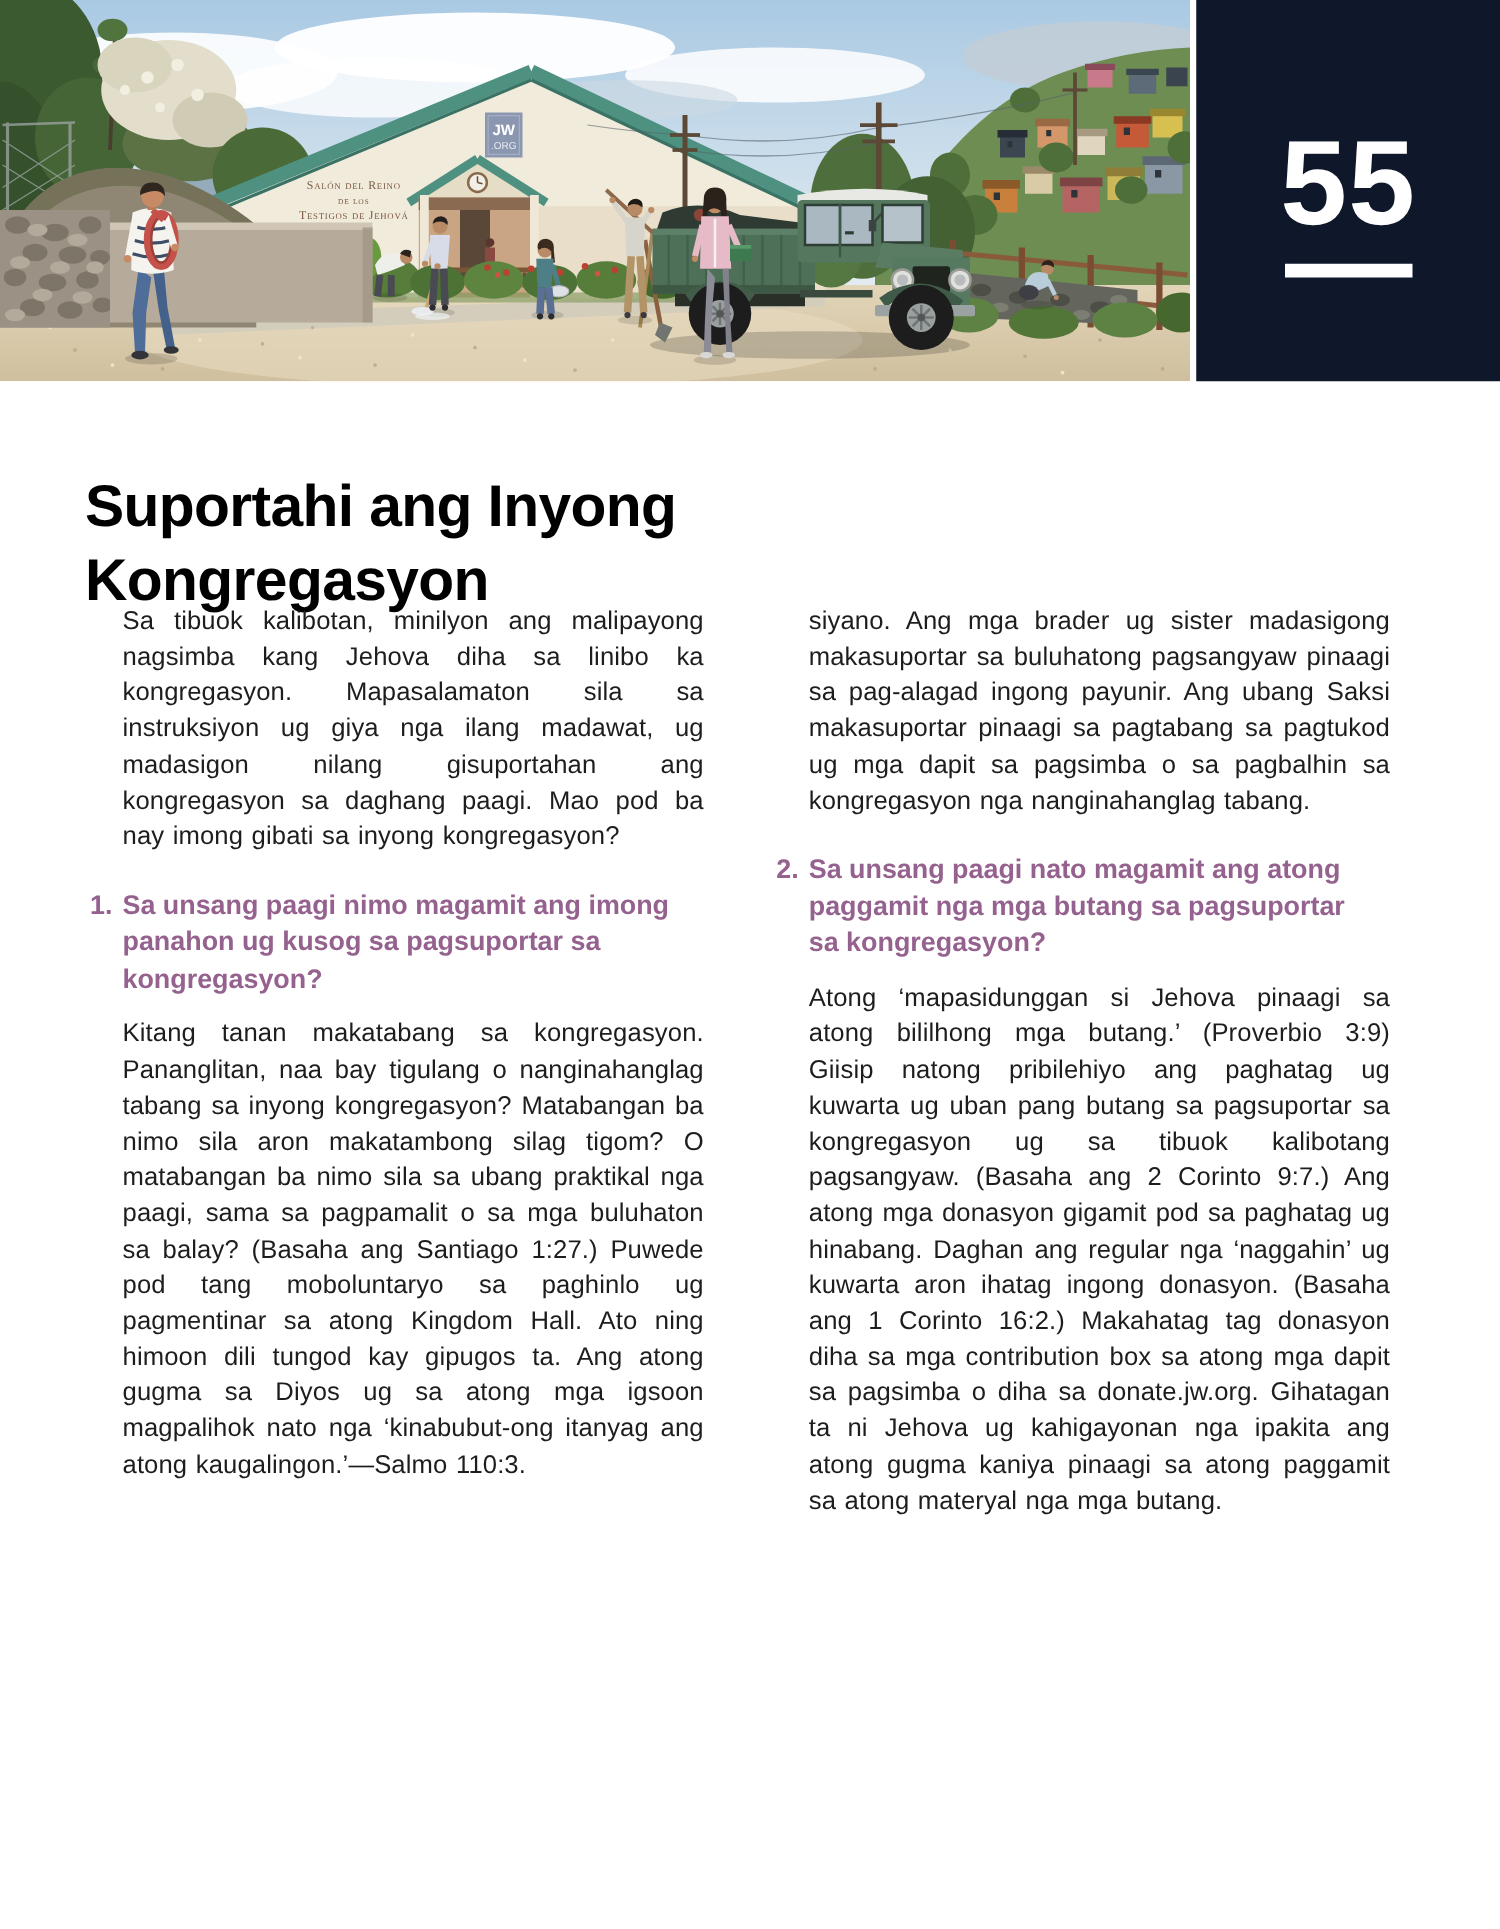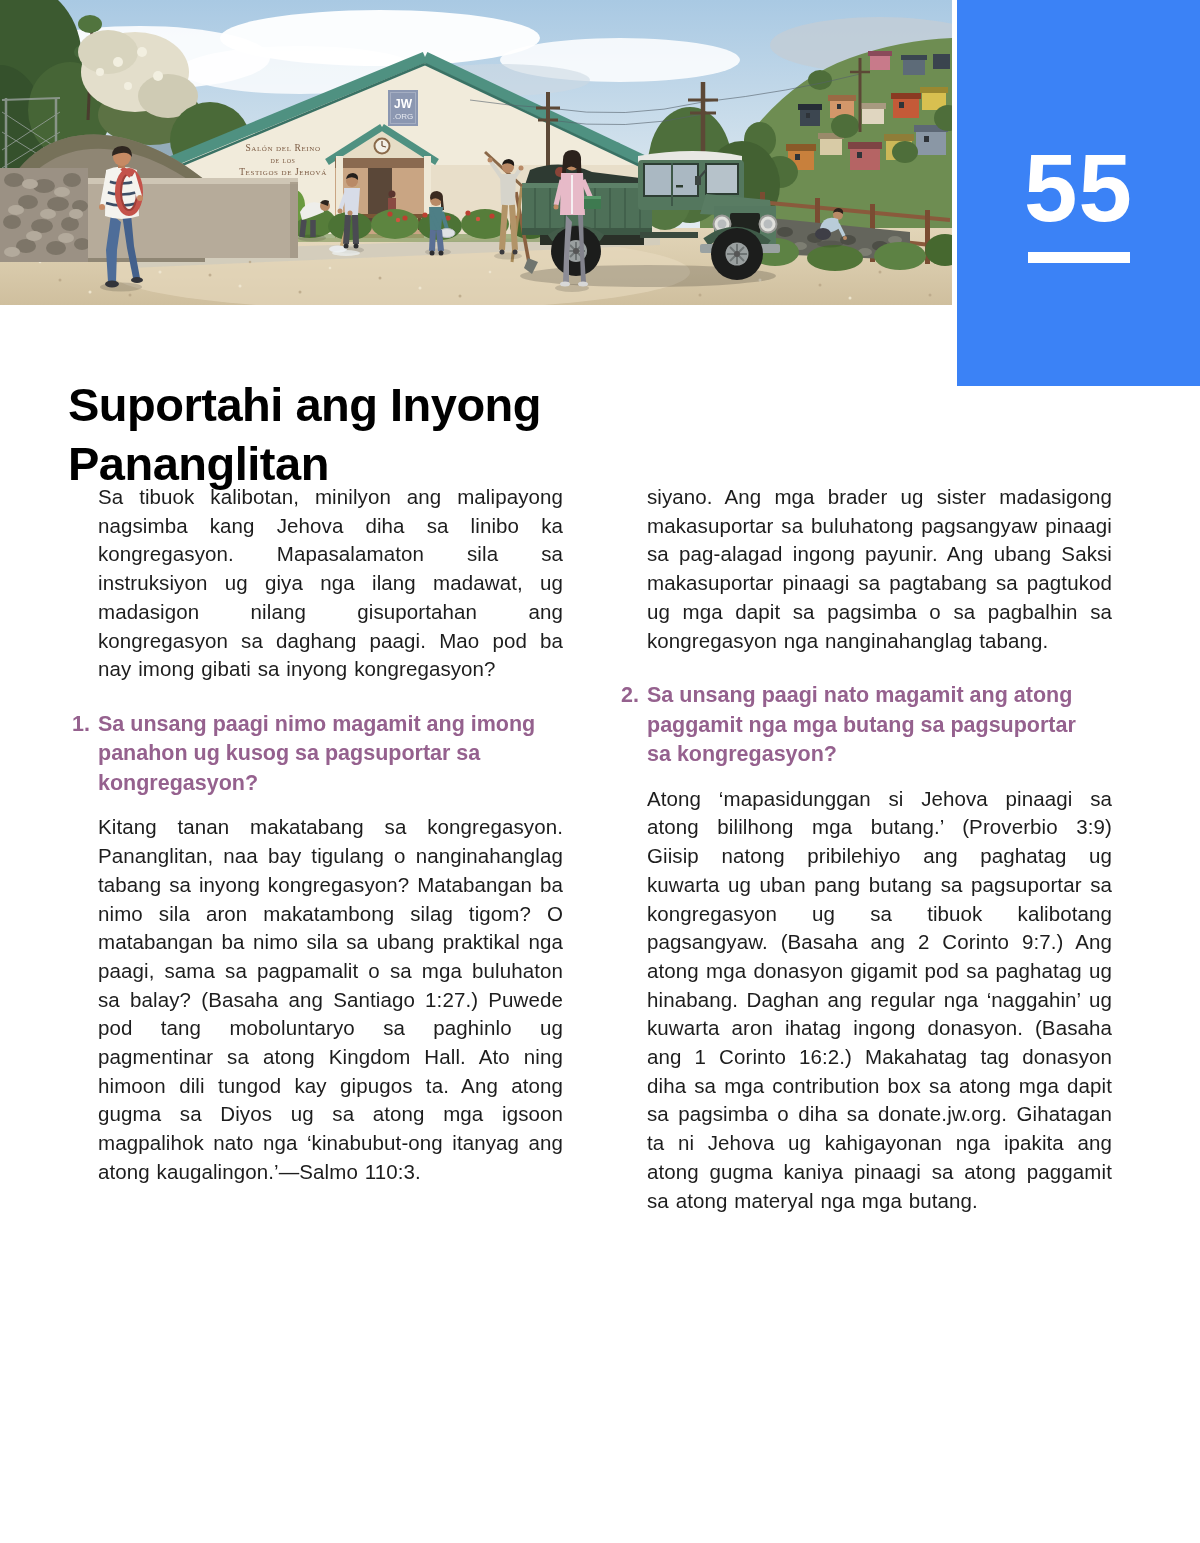--- a/index.html
+++ b/index.html
@@ -1,19 +1,19 @@
 <!DOCTYPE html>
 <html><head>
 <meta charset="utf-8">
 <style>
   html,body{margin:0;padding:0;background:#ffffff;}
   .page{position:relative;width:1200px;height:1543px;background:#ffffff;overflow:hidden;
         font-family:"Liberation Sans","DejaVu Sans",sans-serif;}
   .hero-photo{position:absolute;left:0;top:0;width:1048px;height:305px;overflow:hidden;}
-  .lesson-block{position:absolute;left:957px;top:0;width:243px;height:386px;background:#3b82f6;
+  .lesson-block{position:absolute;left:957px;top:0;width:243px;height:305px;background:#0f172a;
         display:flex;flex-direction:column;align-items:center;justify-content:center;padding-top:16px;box-sizing:border-box;text-align:right;}
   .lesson-number{color:#ffffff;font-size:96px;font-weight:700;line-height:1;letter-spacing:1px;}
   .lesson-underline{width:102px;height:11px;background:#ffffff;margin-top:16px;}
   .article-title{position:absolute;left:68px;top:344px;width:600px;color:#000000;
         font-size:47px;line-height:59px;font-weight:700;letter-spacing:-0.5px;}
   .col{position:absolute;top:483px;width:491px;color:#1d1d1d;font-size:20.5px;line-height:28.7px;}
   .col-left{left:72px;}
   .col-right{left:621px;}
   .col p{margin:0 0 14px 26px;text-align:justify;letter-spacing:0.1px;word-spacing:1px;}
   .question{display:flex;margin:26px 0 15px 0;color:#95618e;font-weight:700;
@@ -492,21 +492,21 @@
         </g>
       </g>
     </svg>
   </div>
 
   <div class="lesson-block">
     <div class="lesson-number">55</div>
     <div class="lesson-underline"></div>
   </div>
 
-  <h1 class="article-title">Suportahi ang Inyong Pananglitan</h1>
+  <h1 class="article-title">Suportahi ang Inyong Kongregasyon</h1>
 
   <div class="col col-left">
     <p><span>Sa tibuok kalibotan, minilyon ang malipayong nagsimba kang Jehova diha sa linibo ka kongregasyon. Mapasalamaton sila sa instruksiyon ug giya nga ilang madawat, ug madasigon nilang gisuportahan ang kongregasyon sa daghang paagi. Mao pod ba nay imong gibati sa inyong kongregasyon?</span></p>
 
     <div class="question">
       <span class="q-num">1.</span>
       <span class="q-text">Sa unsang paagi nimo magamit ang imong panahon ug kusog sa pagsuportar sa kongregasyon?</span>
     </div>
 
     <p><span>Kitang tanan makatabang sa kongregasyon. Pananglitan, naa bay tigulang o nanginahanglag tabang sa inyong kongregasyon? Matabangan ba nimo sila aron makatambong silag tigom? O matabangan ba nimo sila sa ubang praktikal nga paagi, sama sa pagpamalit o sa mga buluhaton sa balay? (Basaha ang Santiago 1:27.) Puwede pod tang moboluntaryo sa paghinlo ug pagmentinar sa atong Kingdom Hall. Ato ning himoon dili tungod kay gipugos ta. Ang atong gugma sa Diyos ug sa atong mga igsoon magpalihok nato nga </span><b>‘kinabubut-ong itanyag ang atong kaugalingon.’</b><span>—Salmo 110:3.</span></p>

